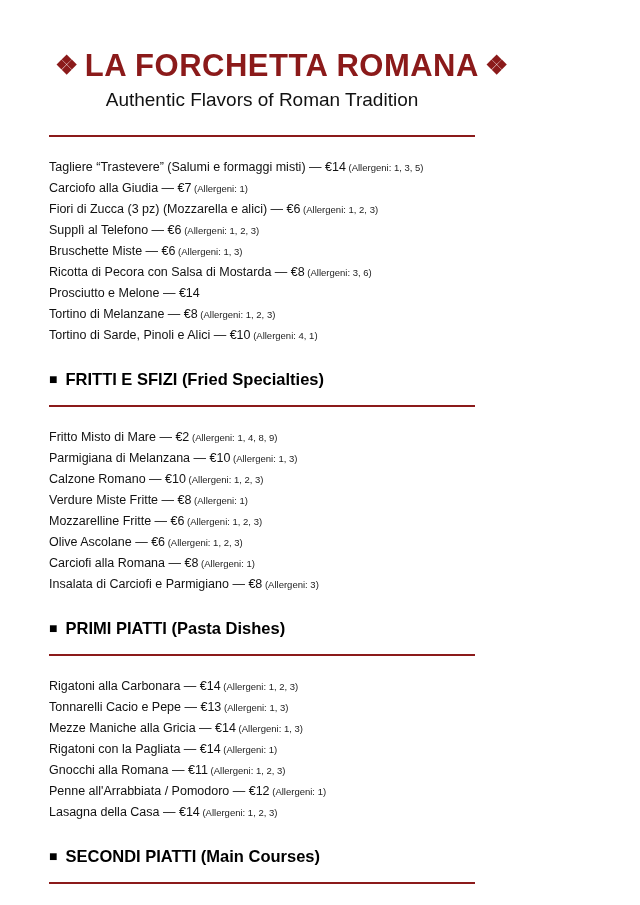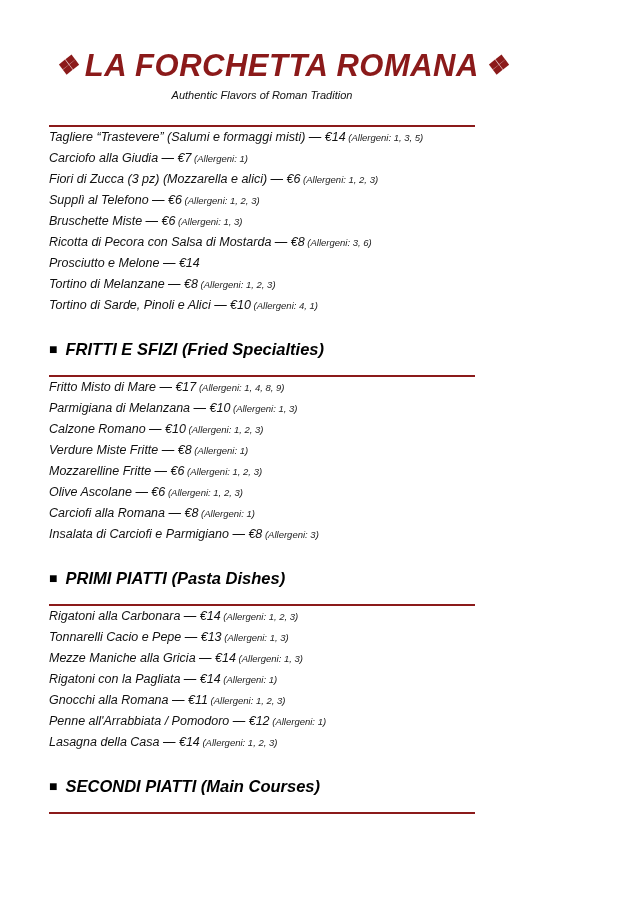--- a/index.html
+++ b/index.html
@@ -11,42 +11,41 @@
     overflow: hidden;
     font-family: "Liberation Sans", sans-serif;
     color: #000000;
   }
   :root { --accent: #8B1A1A; }
   .page {
     box-sizing: border-box;
     width: 524px;
     height: 905px;
     padding: 0 49px;
-    font-style: italic;
   }
   .header {
     padding-top: 48px;
     text-align: center;
   }
   .title {
     color: var(--accent);
     font-size: 31px;
     font-weight: bold;
     line-height: 1.15;
     letter-spacing: 0.5px;
     white-space: nowrap;
   }
   .ornament {
     color: var(--accent);
     font-size: 26px;
     vertical-align: 2px;
     padding: 0 6px;
   }
   .subtitle {
-    font-size: 11px;
+    font-size: 19px;
     margin-top: 5px;
     color: #111111;
   }
   .section { margin-top: 24px; }
   .section-heading {
     font-size: 16.5px;
     font-weight: bold;
     line-height: 19px;
     color: #000000;
   }
@@ -54,21 +53,21 @@
     font-size: 14px;
     margin-right: 8px;
     vertical-align: 1px;
   }
   .rule {
     height: 2px;
     background: var(--accent);
     margin-top: 16px;
     border: none;
   }
-  .items { padding-top: 0; }
+  .items { padding-top: 20px; }
   .item {
     margin: 0;
     font-size: 12.5px;
     line-height: 21px;
     color: #111111;
   }
   .item .allergens {
     font-size: 9.5px;
     color: #222222;
   }
@@ -103,21 +102,21 @@
   <p class="item"><span>Tortino di Melanzane — €8</span><span class="allergens"> (Allergeni: 1, 2, 3)</span></p>
 
   <p class="item"><span>Tortino di Sarde, Pinoli e Alici — €10</span><span class="allergens"> (Allergeni: 4, 1)</span></p>
 </div>
   </div>
 
   <div class="section">
     <div class="section-heading"><span class="bullet">■</span><span>FRITTI E SFIZI (Fried Specialties)</span></div>
     <div class="rule"></div>
     <div class="items">
-  <p class="item"><span>Fritto Misto di Mare — €17</span><span class="allergens"> (Allergeni: 1, 4, 8, 9)</span></p>
+  <p class="item"><span>Fritto Misto di Mare — €2</span><span class="allergens"> (Allergeni: 1, 4, 8, 9)</span></p>
 
   <p class="item"><span>Parmigiana di Melanzana — €10</span><span class="allergens"> (Allergeni: 1, 3)</span></p>
 
 
   <p class="item"><span>Calzone Romano — €10</span><span class="allergens"> (Allergeni: 1, 2, 3)</span></p>
 
   <p class="item"><span>Verdure Miste Fritte — €8</span><span class="allergens"> (Allergeni: 1)</span></p>
 
   <p class="item"><span>Mozzarelline Fritte — €6</span><span class="allergens"> (Allergeni: 1, 2, 3)</span></p>
 

